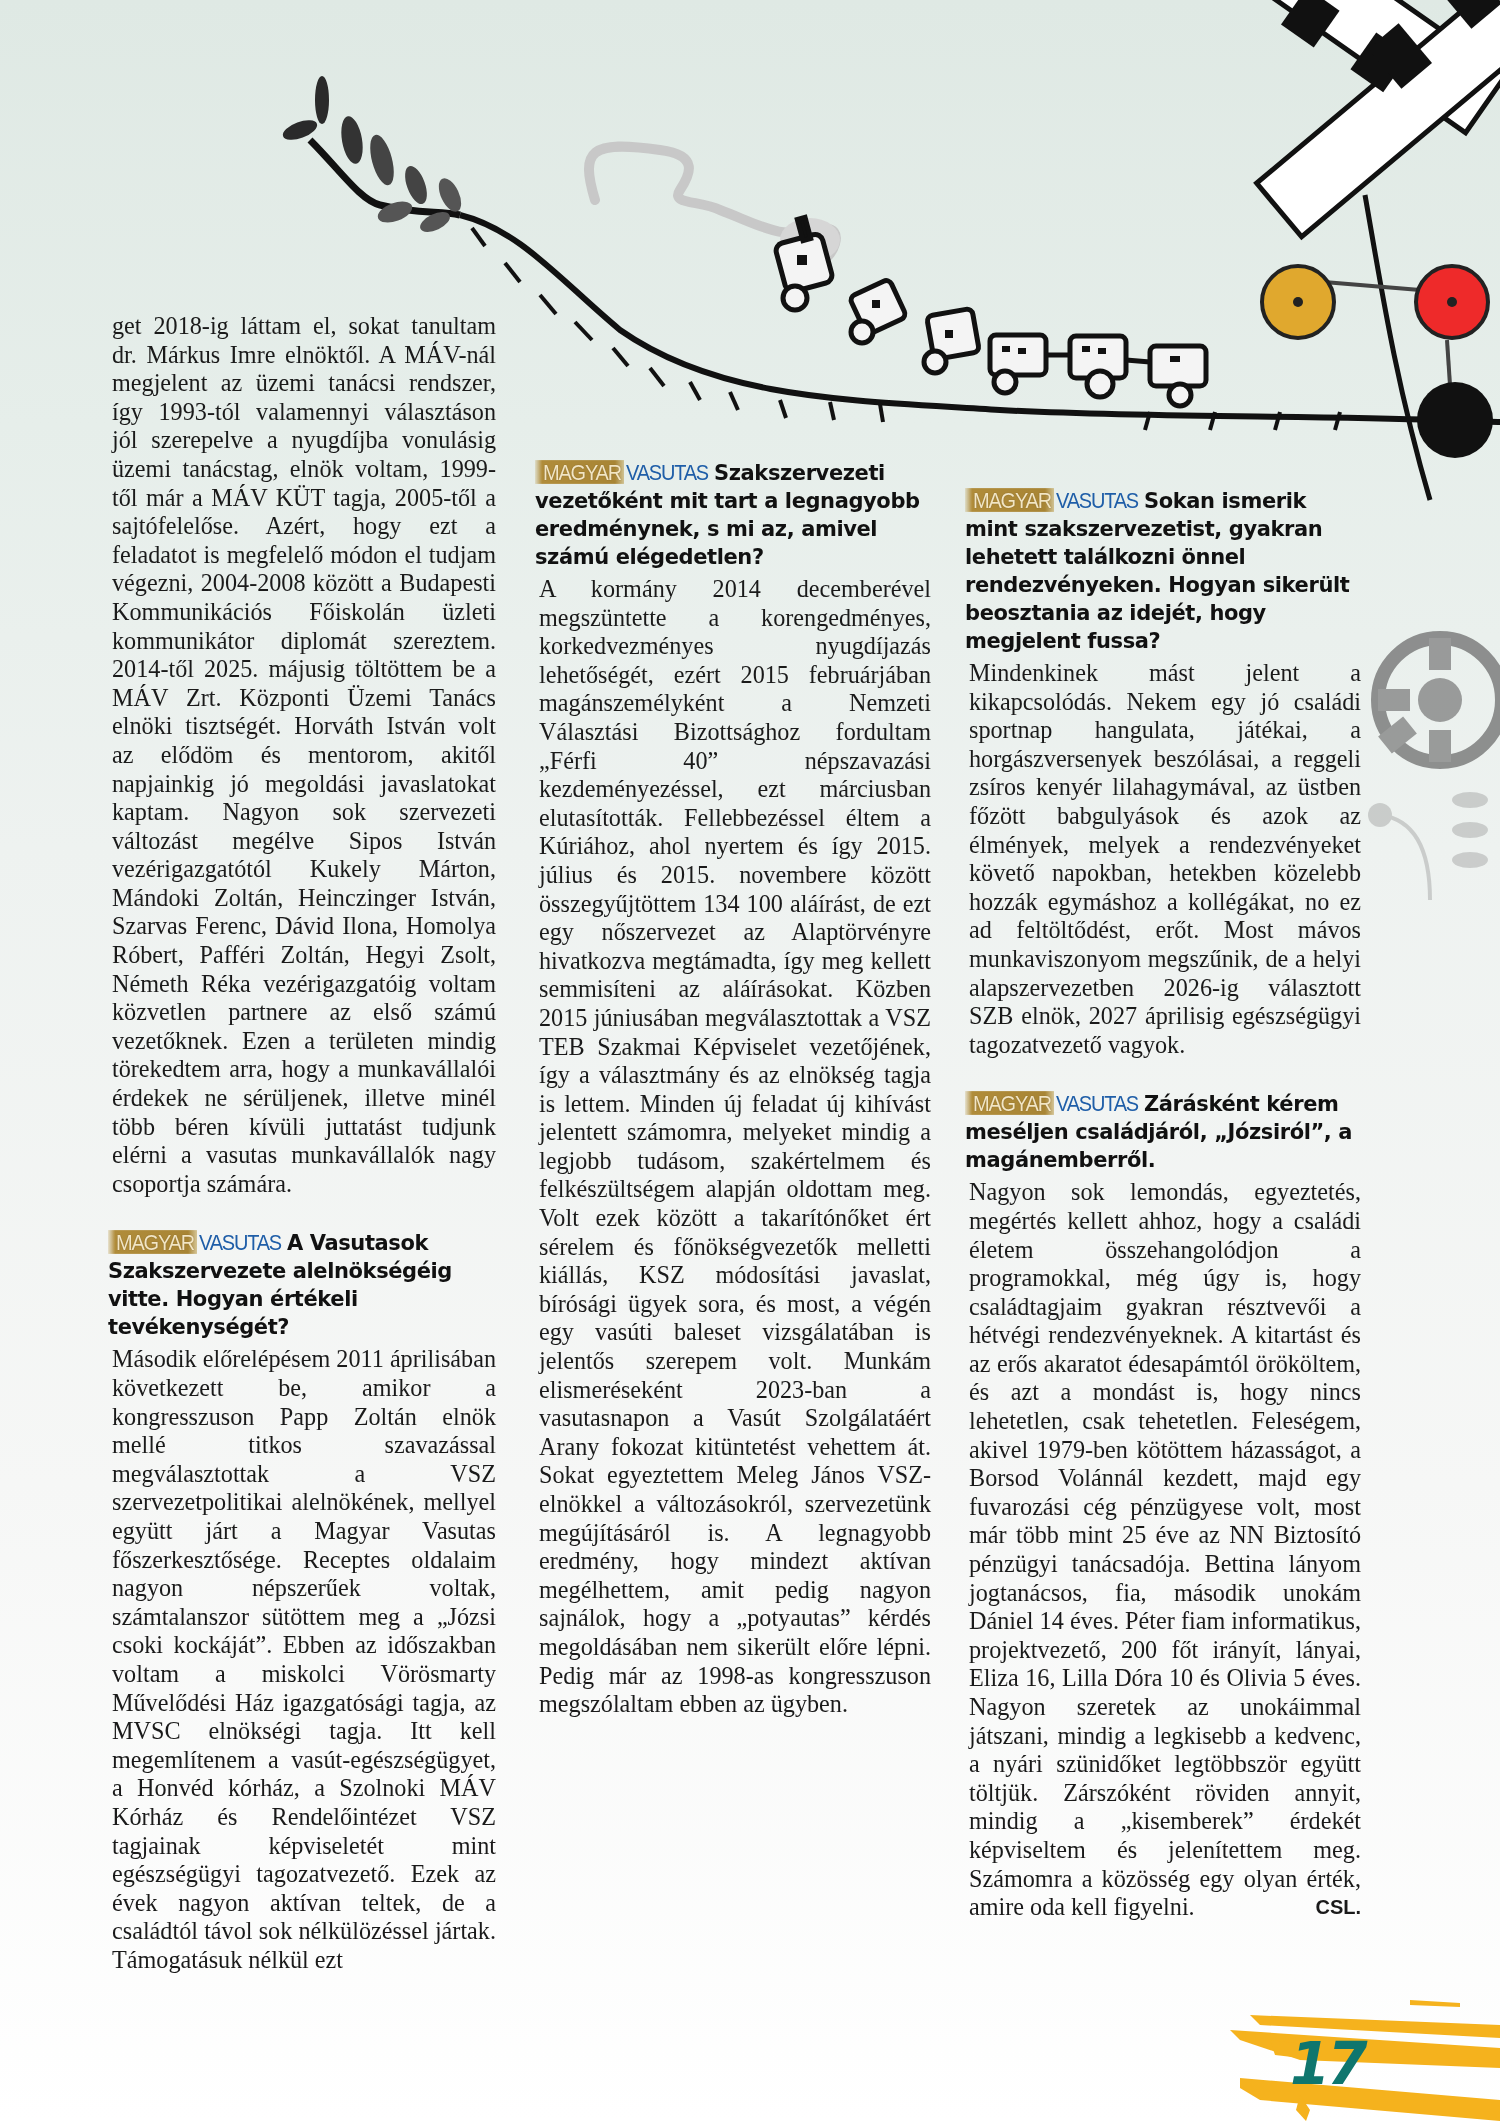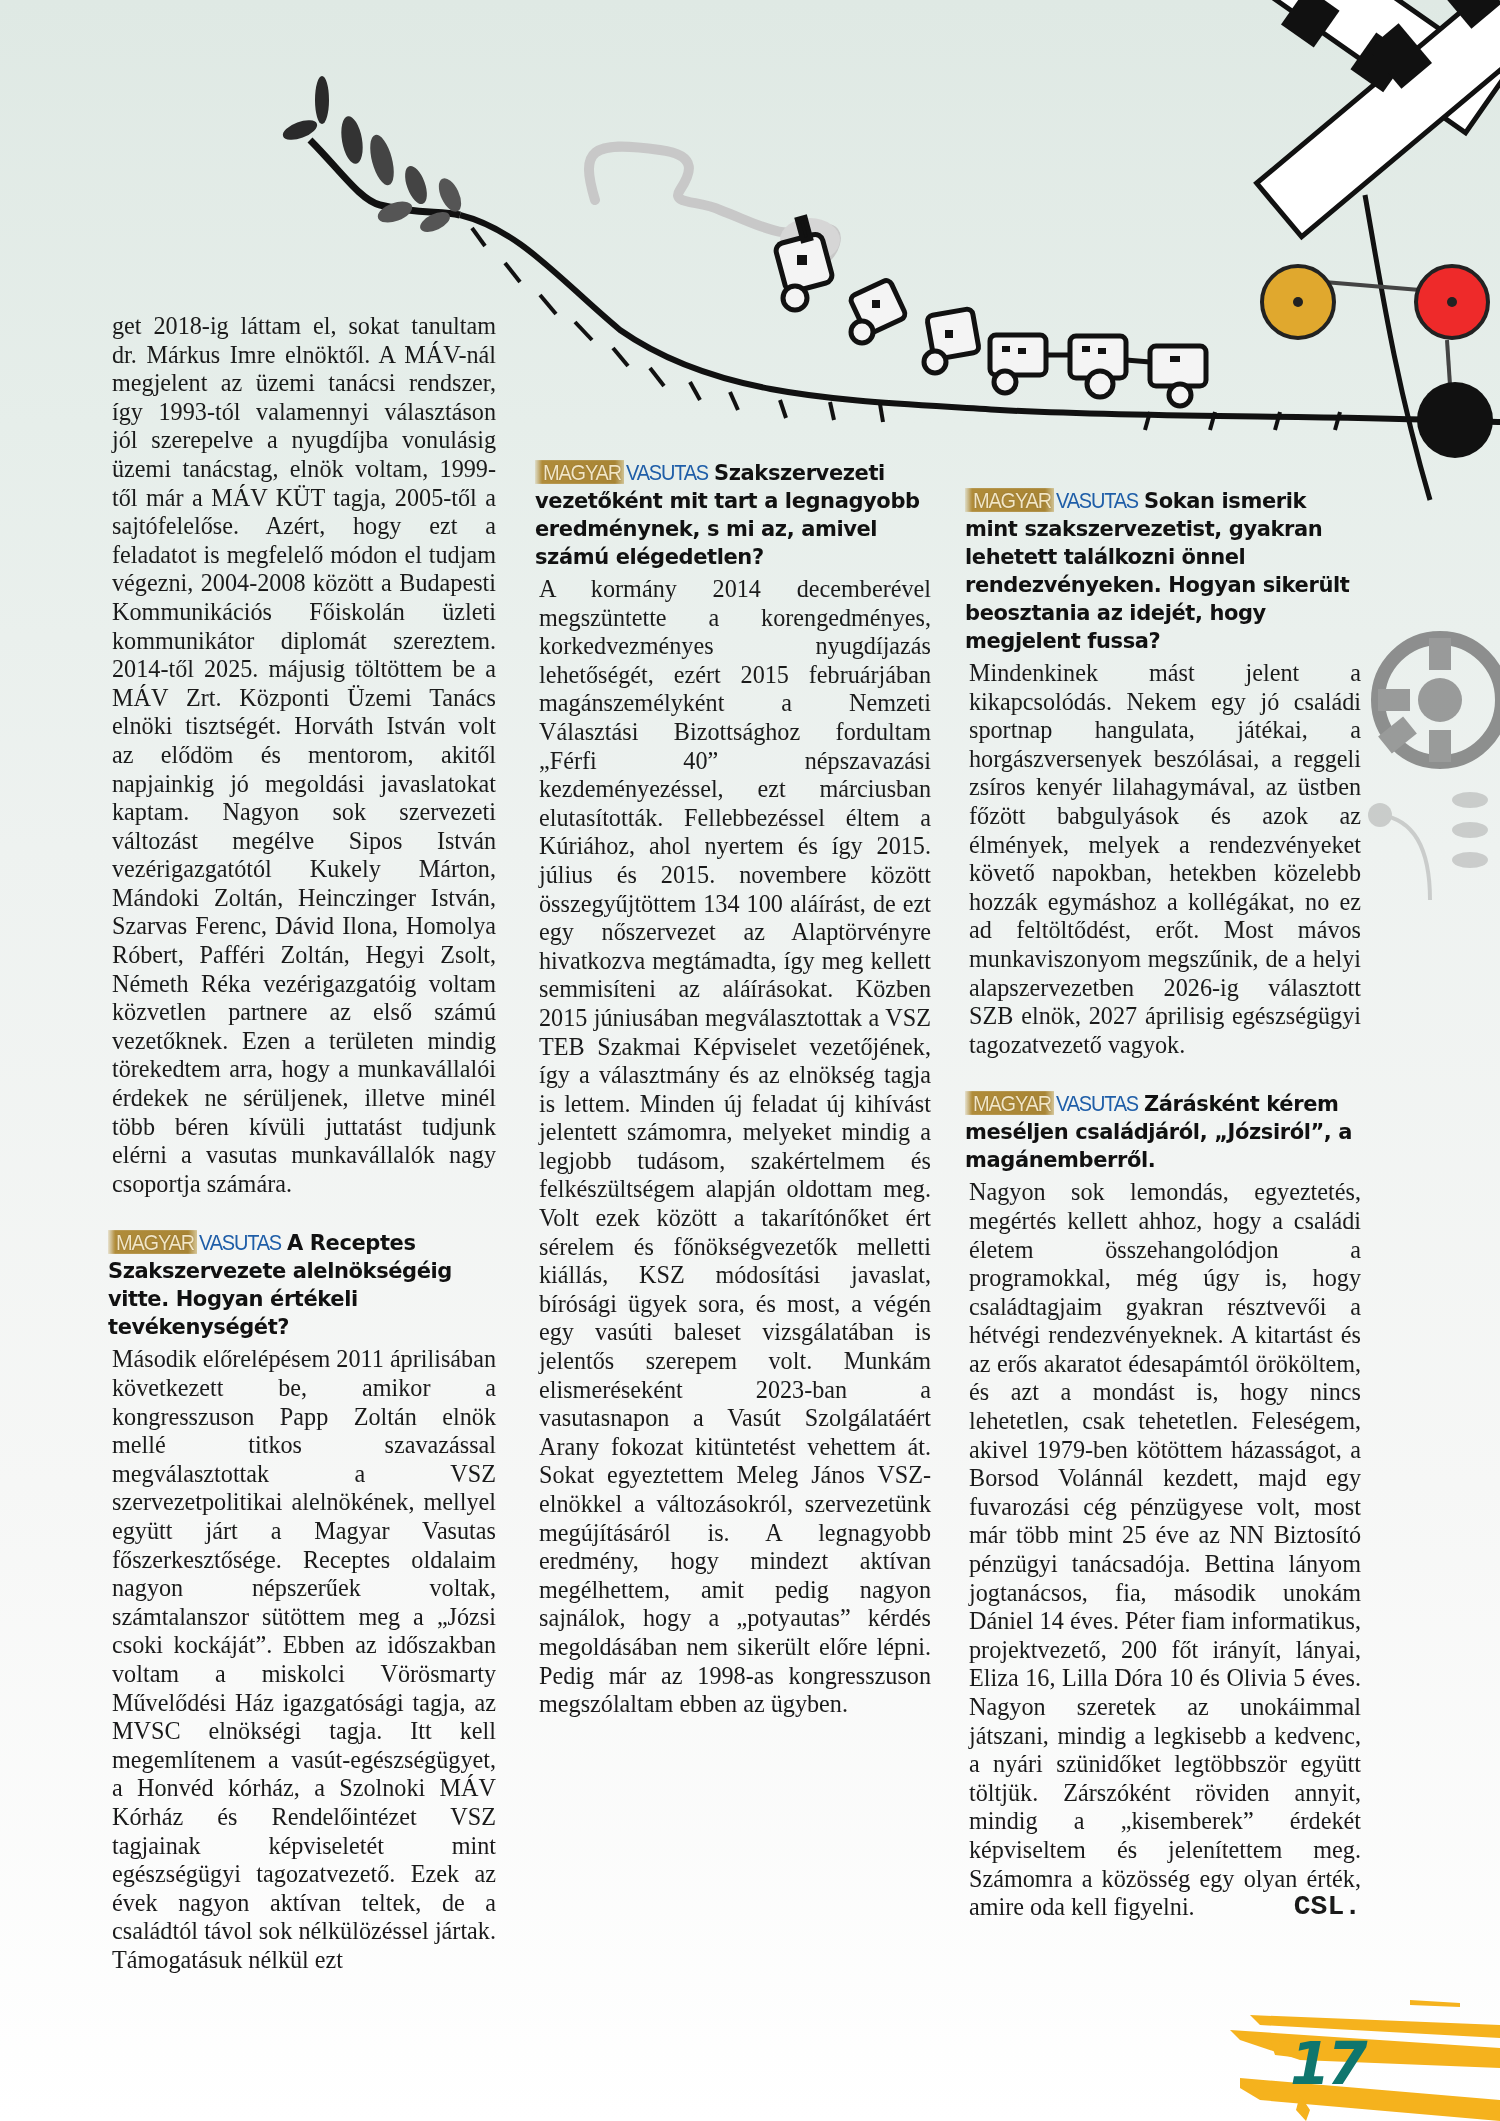--- a/index.html
+++ b/index.html
@@ -27,21 +27,21 @@
     display: inline-block; margin-right: 6px; vertical-align: 1px;
     font-family: "Liberation Sans", sans-serif; font-weight: normal;
     font-size: 20px; letter-spacing: -1.2px; transform: scaleY(1.08);
   }
   .logo .m {
     color: #f3e6c4; background: linear-gradient(90deg, rgba(184,150,60,0.2) 0%, #b08c3a 8%, #a88535 90%, rgba(184,150,60,0.5) 100%);
     padding: 0 3px 0 8px; text-shadow: 0 0 1px #6e5520;
   }
   .logo .v { color: #1f5ea8; padding-left: 2px; }
   .signature {
-    font-family: Liberation Mono, monospace; font-weight: bold; float: right; font-size: 28px;
+    font-family: Liberation Sans, sans-serif; font-weight: bold; float: right; font-size: 20px;
   }
   .page-num {
     position: absolute; left: 1290px; top: 2030px;
     font-family: "DejaVu Sans", sans-serif; font-weight: bold; font-style: italic;
     font-size: 58px; color: #0f766e; letter-spacing: -3px;
   }
 </style>
 </head>
 <body>
 
@@ -153,21 +153,21 @@
     <path d="M1270 2040 L1320 2046 L1318 2060 L1275 2055 Z"></path>
     <path d="M1240 2078 L1500 2100 L1500 2121 L1260 2100 L1240 2088 Z"></path>
     <path d="M1300 2095 L1310 2110 L1306 2121 L1296 2110 Z"></path>
     <path d="M1410 2000 L1460 2003 L1460 2007 L1410 2005 Z"></path>
   </g>
 </svg>
 
 <div class="col" style="left:108px; top:308px; width:392px;">
   <p>get 2018-ig láttam el, sokat tanultam dr. Márkus Imre elnöktől. A MÁV-nál megjelent az üzemi tanácsi rendszer, így 1993-tól valamennyi választáson jól szerepelve a nyugdíjba vonulásig üzemi tanácstag, elnök voltam, 1999-től már a MÁV KÜT tagja, 2005-től a sajtófelelőse. Azért, hogy ezt a feladatot is megfelelő módon el tudjam végezni, 2004-2008 között a Budapesti Kommunikációs Főiskolán üzleti kommunikátor diplomát szereztem. 2014-től 2025. májusig töltöttem be a MÁV Zrt. Központi Üzemi Tanács elnöki tisztségét. Horváth István volt az elődöm és mentorom, akitől napjainkig jó megoldási javaslatokat kaptam. Nagyon sok szervezeti változást megélve Sipos István vezérigazgatótól Kukely Márton, Mándoki Zoltán, Heinczinger István, Szarvas Ferenc, Dávid Ilona, Homolya Róbert, Pafféri Zoltán, Hegyi Zsolt, Németh Réka vezérigazgatóig voltam közvetlen partnere az első számú vezetőknek. Ezen a területen mindig törekedtem arra, hogy a munkavállalói érdekek ne sérüljenek, illetve minél több béren kívüli juttatást tudjunk elérni a vasutas munkavállalók nagy csoportja számára.</p>
   <div class="q" style="margin-top:30px;">
-    <span class="logo"><span class="m">MAGYAR</span><span class="v">VASUTAS</span></span><span>A Receptes Szakszervezete alelnökségéig vitte. Hogyan értékeli tevékenységét?</span>
+    <span class="logo"><span class="m">MAGYAR</span><span class="v">VASUTAS</span></span><span>A Vasutasok Szakszervezete alelnökségéig vitte. Hogyan értékeli tevékenységét?</span>
   </div>
   <p>Második előrelépésem 2011 áprilisában következett be, amikor a kongresszuson Papp Zoltán elnök mellé titkos szavazással megválasztottak a VSZ szervezetpolitikai alelnökének, mellyel együtt járt a Magyar Vasutas főszerkesztősége. Receptes oldalaim nagyon népszerűek voltak, számtalanszor sütöttem meg a „Józsi csoki kockáját”. Ebben az időszakban voltam a miskolci Vörösmarty Művelődési Ház igazgatósági tagja, az MVSC elnökségi tagja. Itt kell megemlítenem a vasút-egészségügyet, a Honvéd kórház, a Szolnoki MÁV Kórház és Rendelőintézet VSZ tagjainak képviseletét mint egészségügyi tagozatvezető. Ezek az évek nagyon aktívan teltek, de a családtól távol sok nélkülözéssel jártak. Támogatásuk nélkül ezt</p>
 </div>
 
 <div class="col" style="left:535px; top:428px; width:400px;">
   <div class="q" style="margin-top:30px;">
     <span class="logo"><span class="m">MAGYAR</span><span class="v">VASUTAS</span></span><span>Szakszervezeti vezetőként mit tart a legnagyobb eredménynek, s mi az, amivel számú elégedetlen?</span>
   </div>
   <p>A kormány 2014 decemberével megszüntette a korengedményes, korkedvezményes nyugdíjazás lehetőségét, ezért 2015 februárjában magánszemélyként a Nemzeti Választási Bizottsághoz fordultam „Férfi 40” népszavazási kezdeményezéssel, ezt márciusban elutasították. Fellebbezéssel éltem a Kúriához, ahol nyertem és így 2015. július és 2015. novembere között összegyűjtöttem 134 100 aláírást, de ezt egy nőszervezet az Alaptörvényre hivatkozva megtámadta, így meg kellett semmisíteni az aláírásokat. Közben 2015 júniusában megválasztottak a VSZ TEB Szakmai Képviselet vezetőjének, így a választmány és az elnökség tagja is lettem. Minden új feladat új kihívást jelentett számomra, melyeket mindig a legjobb tudásom, szakértelmem és felkészültségem alapján oldottam meg. Volt ezek között a takarítónőket ért sérelem és főnökségvezetők melletti kiállás, KSZ módosítási javaslat, bírósági ügyek sora, és most, a végén egy vasúti baleset vizsgálatában is jelentős szerepem volt. Munkám elismeréseként 2023-ban a vasutasnapon a Vasút Szolgálatáért Arany fokozat kitüntetést vehettem át. Sokat egyeztettem Meleg János VSZ-elnökkel a változásokról, szervezetünk megújításáról is. A legnagyobb eredmény, hogy mindezt aktívan megélhettem, amit pedig nagyon sajnálok, hogy a „potyautas” kérdés megoldásában nem sikerült előre lépni. Pedig már az 1998-as kongresszuson megszólaltam ebben az ügyben.</p>
 </div>

